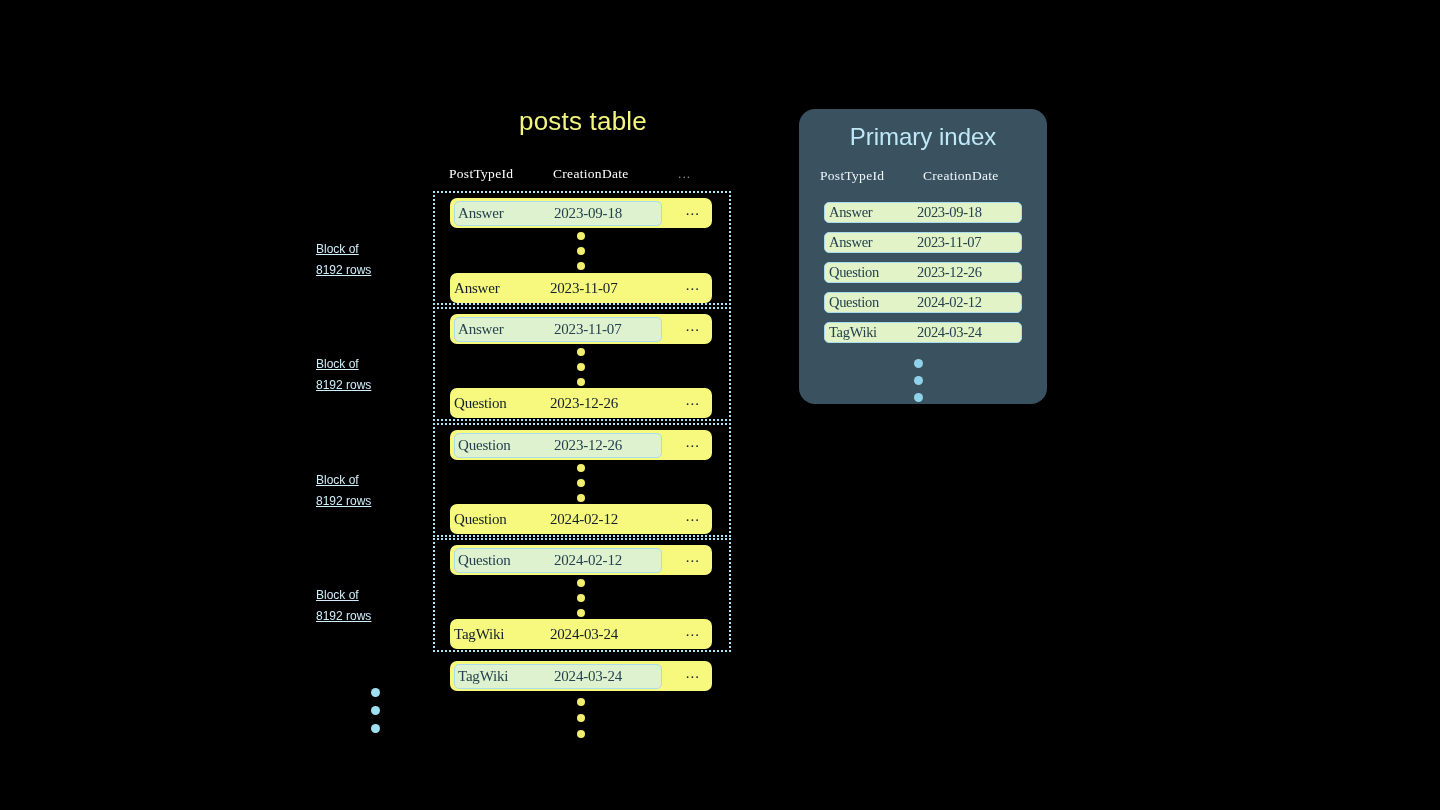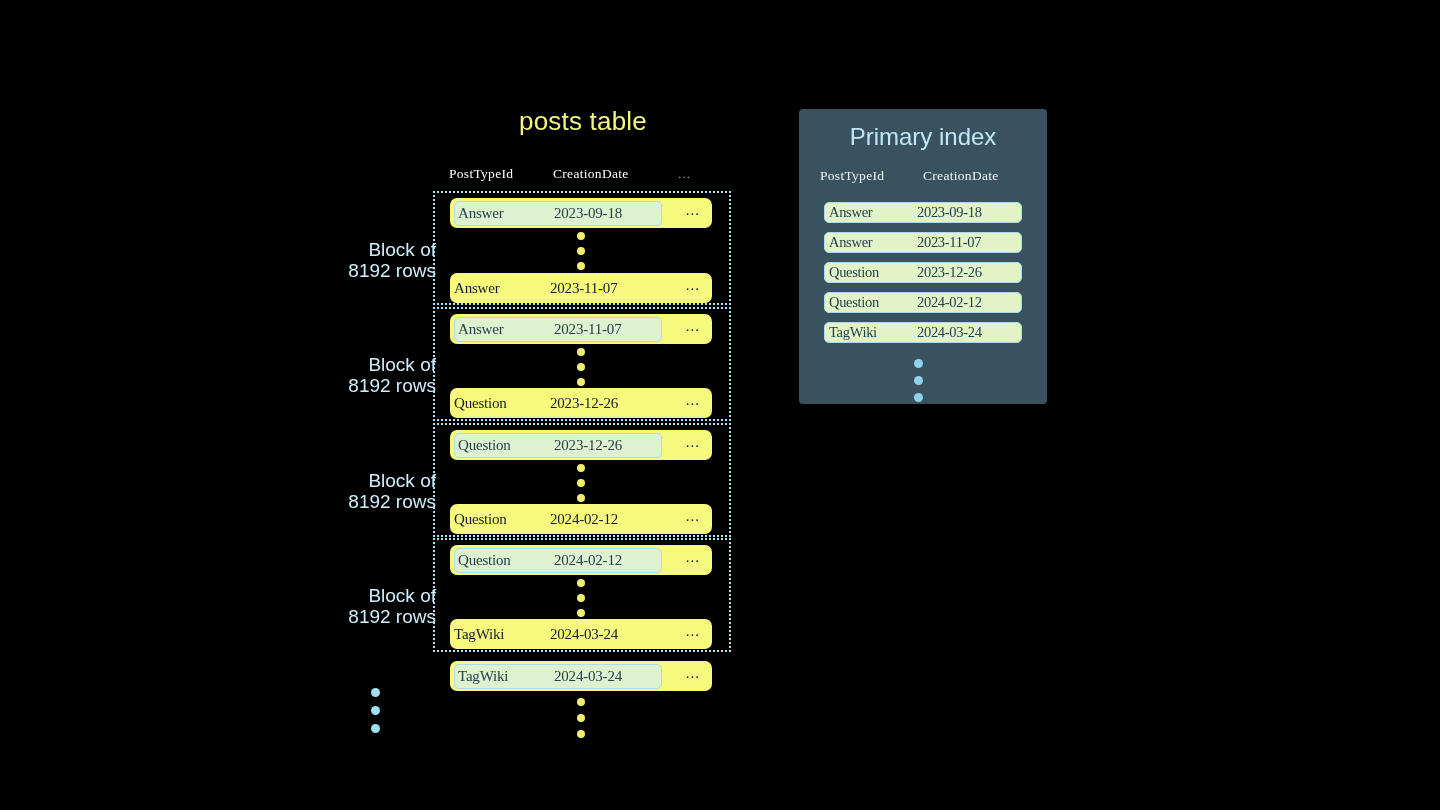--- a/index.html
+++ b/index.html
@@ -59,37 +59,37 @@
   }
   .row.marked .cell-type, .row.marked .cell-date{ color:#24414f; }
 
   
   .vdots{ position:absolute; width:10px; }
   .vdots i{ display:block; width:8px;height:8px;border-radius:50%;
             background:#f2ef6e; margin-bottom:7px; }
 
   
   .blk-label{
-    position:absolute; width:120px; text-align:right;
-    color:#cfeefb; font-size:19px; line-height:21px;
+    position:absolute; width:120px; text-align:left;
+    color:#cfeefb; font-size:12px; line-height:21px;text-decoration:underline;
   }
 
   
   #left-dots{ position:absolute; left:371px; top:688px; }
   #left-dots i{ display:block;width:9px;height:9px;border-radius:50%;
                 background:#9fdff2; margin-bottom:9px; }
   
   #bottom-dots{ position:absolute; left:577px; top:698px; }
   #bottom-dots i{ display:block;width:8px;height:8px;border-radius:50%;
                   background:#f2ef6e; margin-bottom:8px; }
 
   
   #primary-index{
     position:absolute; left:799px; top:109px; width:248px; height:295px;
-    background:#3a5160; border-radius:4px;
+    background:#3a5160; border-radius:16px;
   }
   #pi-title{
     position:absolute; left:0; top:14px; width:248px; text-align:center;
     color:#bfe8f7; font-size:24px;
   }
   #pi-header{ position:absolute; left:0; top:59px; width:248px; height:20px;}
   #pi-header .h{ position:absolute; top:0; color:#eef6fa; font-size:13.5px; letter-spacing:.3px;}
   #pi-header .h-type{ left:21px; }
   #pi-header .h-date{ left:124px; }
 

